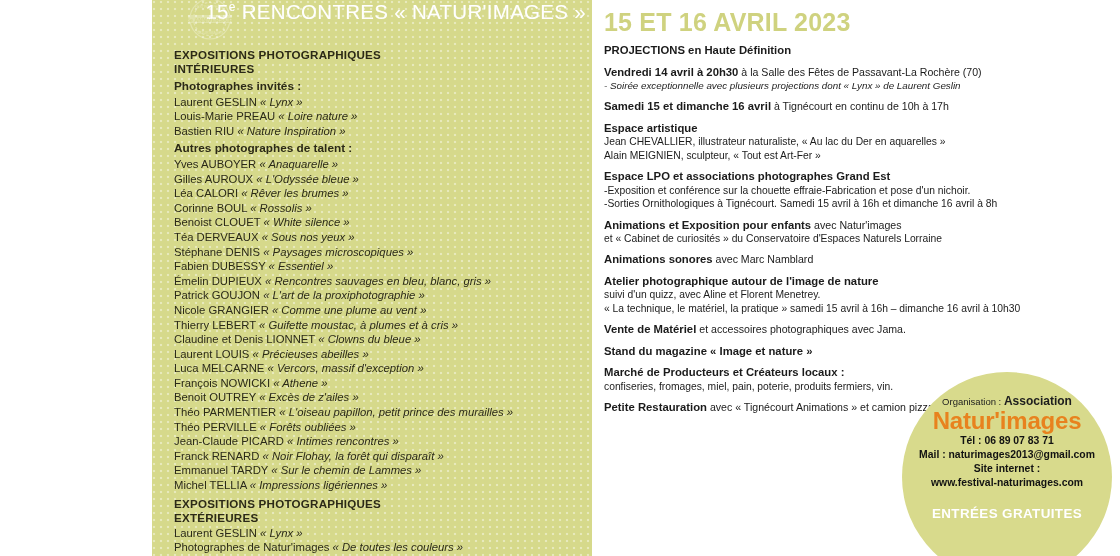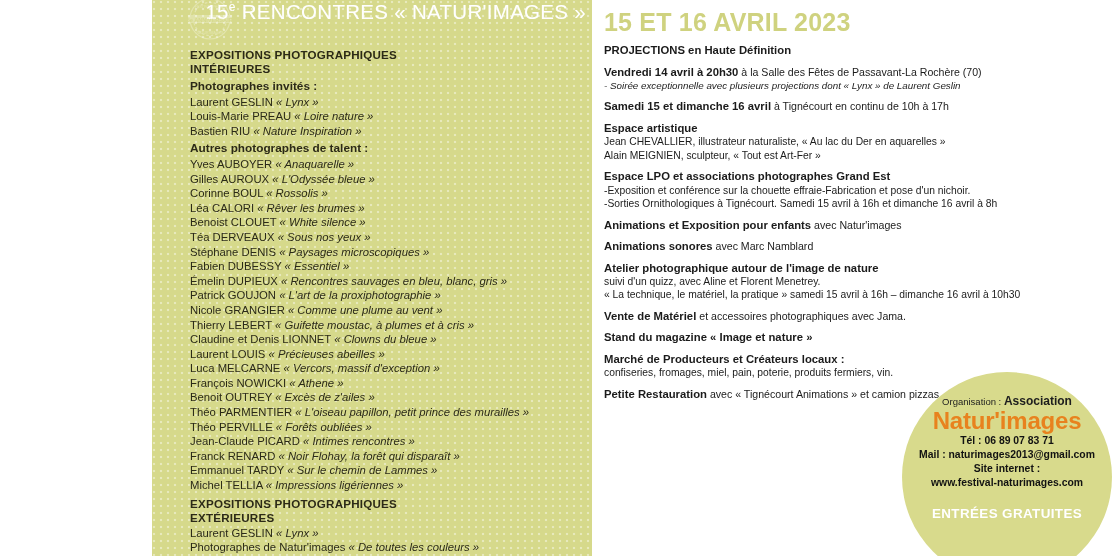--- a/index.html
+++ b/index.html
@@ -47,21 +47,21 @@
   
   .stamp{
     position:absolute;left:20px;top:-4px;
     width:76px;height:46px;
     opacity:.30;
     pointer-events:none;
   }
   .stamp svg{display:block;}
 
   .left-body{
-    padding:4px 0 0 38px;
+    padding:4px 0 0 22px;
     width:290px;
     box-sizing:border-box;
   }
   .sec-head{
     font-size:11.6px;font-weight:bold;color:#2c2a17;
     letter-spacing:.02em;margin:4px 0 1px 0;line-height:14px;
   }
   .sub-head{
     font-size:11.8px;font-weight:bold;color:#2c2a17;
     margin:3px 0 1px 0;line-height:14.6px;
@@ -165,22 +165,22 @@
       <div id="invited-list">
           <div class="entry"><span>Laurent GESLIN </span><i>« Lynx »</i></div>
           <div class="entry"><span>Louis-Marie PREAU </span><i>« Loire nature »</i></div>
           <div class="entry"><span>Bastien RIU </span><i>« Nature Inspiration »</i></div>
         </div>
 
       <div class="sub-head">Autres photographes de talent :</div>
       <div id="others-list">
           <div class="entry"><span>Yves AUBOYER </span><i>« Anaquarelle »</i></div>
           <div class="entry"><span>Gilles AUROUX </span><i>« L'Odyssée bleue »</i></div>
+          <div class="entry"><span>Léa CALORI </span><i>« Rêver les brumes »</i></div>
           <div class="entry"><span>Corinne BOUL </span><i>« Rossolis »</i></div>
-          <div class="entry"><span>Léa CALORI </span><i>« Rêver les brumes »</i></div>
           <div class="entry"><span>Benoist CLOUET </span><i>« White silence »</i></div>
           <div class="entry"><span>Téa DERVEAUX </span><i>« Sous nos yeux »</i></div>
           <div class="entry"><span>Stéphane DENIS </span><i>« Paysages microscopiques »</i></div>
           <div class="entry"><span>Fabien DUBESSY </span><i>« Essentiel »</i></div>
           <div class="entry"><span>Émelin DUPIEUX </span><i>« Rencontres sauvages en bleu, blanc, gris »</i></div>
           <div class="entry"><span>Patrick GOUJON </span><i>« L'art de la proxiphotographie »</i></div>
           <div class="entry"><span>Nicole GRANGIER </span><i>« Comme une plume au vent »</i></div>
           <div class="entry"><span>Thierry LEBERT </span><i>« Guifette moustac, à plumes et à cris »</i></div>
           <div class="entry"><span>Claudine et Denis LIONNET </span><i>« Clowns du bleue »</i></div>
           <div class="entry"><span>Laurent LOUIS </span><i>« Précieuses abeilles »</i></div>
@@ -275,20 +275,21 @@
           <div class="b-line">Jean CHEVALLIER, illustrateur naturaliste, « Au lac du Der en aquarelles »</div>
           <div class="b-line">Alain MEIGNIEN, sculpteur, « Tout est Art-Fer »</div>
         </div>
         <div class="blk">
           <div class="b-head"><span>Espace LPO et associations photographes Grand Est</span></div>
           <div class="b-line">-Exposition et conférence sur la chouette effraie-Fabrication et pose d'un nichoir.</div>
           <div class="b-line">-Sorties Ornithologiques à Tignécourt. Samedi 15 avril à 16h et dimanche 16 avril à 8h</div>
         </div>
         <div class="blk">
           <div class="b-head"><span>Animations et Exposition pour enfants</span><span class="light"> avec Natur'images</span></div>
+          <div class="b-line">et « Cabinet de curiosités » du Conservatoire d'Espaces Naturels Lorraine</div>
         </div>
         <div class="blk">
           <div class="b-head"><span>Animations sonores</span><span class="light"> avec Marc Namblard</span></div>
         </div>
         <div class="blk">
           <div class="b-head"><span>Atelier photographique autour de l'image de nature</span></div>
           <div class="b-line">suivi d'un quizz, avec Aline et Florent Menetrey.</div>
           <div class="b-line">« La technique, le matériel, la pratique » samedi 15 avril à 16h – dimanche 16 avril à 10h30</div>
         </div>
         <div class="blk">

